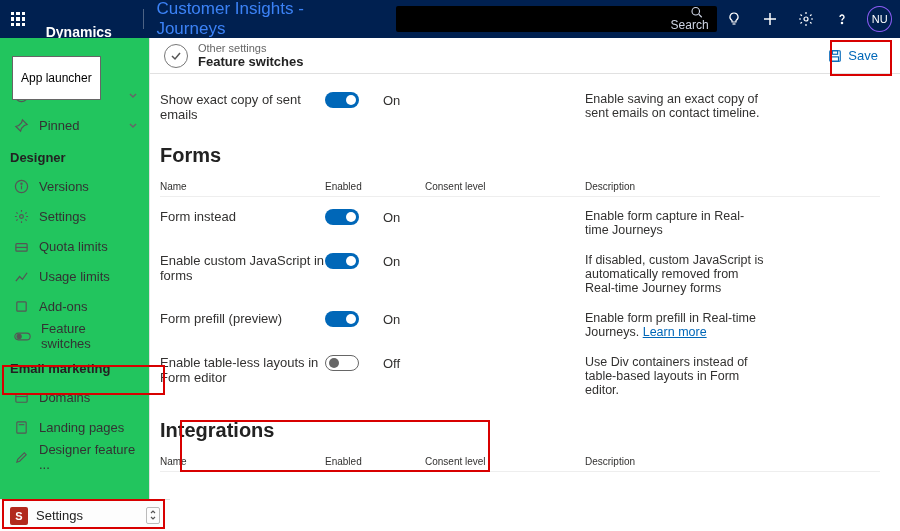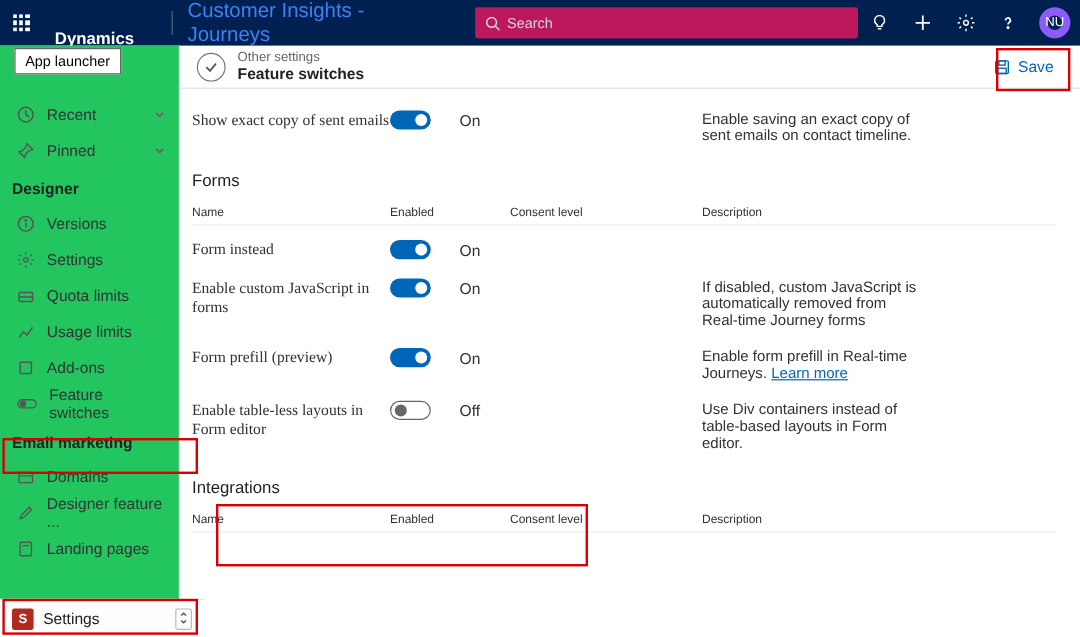--- a/index.html
+++ b/index.html
@@ -6,28 +6,28 @@
   body { width: 900px; height: 531px; overflow: hidden; background: #fff; position: relative; }
 
   
   .topbar { height: 38px; background: #002050; display: flex; align-items: center; color: #fff; }
   .waffle { width: 38px; height: 38px; display: flex; align-items: center; justify-content: center; cursor: pointer; }
   .waffle-grid { width: 14px; height: 14px; display: grid; grid-template-columns: repeat(3,1fr); grid-template-rows: repeat(3,1fr); gap: 2px; }
   .waffle-grid span { background: #fff; }
   .brand { font-weight: 600; font-size: 14px; padding: 0 10px; margin-top: 41px; }
   .div { width: 1px; height: 20px; background: rgba(255,255,255,.3); }
   .subapp { font-size: 17px; padding: 0 12px; color: #3b82f6; }
-  .search { margin-left: 20px; width: 340px; height: 26px; background: #be185d; border-radius: 2px; display: flex; align-items: center; padding: 0 8px; color: #cfd6e6; font-size: 12px; }
+  .search { margin-left: 20px; width: 340px; height: 26px; background: #000000; border-radius: 2px; display: flex; align-items: flex-end; padding: 0 8px; color: #cfd6e6; font-size: 12px; flex-direction: column; }
   .search svg { margin-right: 6px; }
   .spacer { flex: 1; }
   .ticon { width: 38px; height: 38px; display: flex; align-items: center; justify-content: center; cursor: pointer; }
-  .avatar { width: 26px; height: 26px; border: 7px solid #8b5cf6; border-radius: 50%; display: flex; align-items: center; justify-content: center; font-size: 11px; margin: 0 8px; }
-
-  
-  .app-launcher-tip { position: absolute; top: 40px; left: 12px; background: #fff; border: 1px solid #666; padding: 3px 8px; font-size: 12px; z-index: 5; }
+  .avatar { width: 26px; height: 26px; border: 1px solid #8b5cf6; border-radius: 50%; display: flex; align-items: center; justify-content: center; font-size: 11px; margin: 0 8px; }
+
+  
+  .app-launcher-tip { position: absolute; top: 56px; left: 12px; background: #fff; border: 1px solid #666; padding: 14px 8px; font-size: 12px; z-index: 5; }
 
   
   .shell { display: flex; height: calc(531px - 38px); }
 
   
   .sidebar { width: 150px; border-right: 1px solid #e1e1e1; background: #22c55e; overflow-y: auto; padding-top: 42px; }
   .nav-item { display: flex; align-items: center; height: 30px; padding: 0 10px 0 14px; font-size: 13px; color: #333; cursor: pointer; gap: 10px; }
   .nav-item .chev { margin-left: auto; color: #666; }
   .nav-item svg { flex-shrink: 0; }
   .nav-sec { font-size: 13px; font-weight: 600; padding: 10px 12px 6px 10px; color: #222; }
@@ -49,22 +49,22 @@
   .page-head { height: 36px; border-bottom: 1px solid #e1e1e1; display: flex; align-items: center; padding: 0 14px; gap: 10px; }
   .page-head .circle-icon { width: 24px; height: 24px; border: 1px solid #777; border-radius: 50%; display: flex; align-items: center; justify-content: center; }
   .page-head .breadcrumb { font-size: 11px; color: #666; }
   .page-head .title { font-size: 13px; font-weight: 600; color: #222; }
   .save-btn { margin-left: auto; display: flex; align-items: center; gap: 6px; color: #0067b8; font-size: 13px; cursor: pointer; padding: 4px 8px;}
 
   .content { flex: 1; overflow-y: auto; padding: 10px 20px 40px 10px; }
 
   .setting-row { display: grid; grid-template-columns: 165px 100px 160px 180px; gap: 0; padding: 8px 0; font-size: 13px; color: #323130; align-items: start; }
   .setting-row .desc { color: #323130; font-size: 12.5px; }
-  .setting-row .name { font-size: 13px; font-family: Liberation Serif, serif; }
-  .section-h { font-weight: 400; font-size: 14px; margin: 14px 0 10px 0; color: #222; }
+  .setting-row .name { font-size: 13px; }
+  .section-h { font-weight: 700; font-size: 20px; margin: 14px 0 10px 0; color: #222; }
   .col-h { font-size: 10px; color: #323130; }
   .header-row { display: grid; grid-template-columns: 165px 100px 160px 180px; padding: 4px 0; border-bottom: 1px solid #eee; margin-bottom: 4px; }
 
   
   .toggle { display: flex; align-items: center; gap: 24px; font-size: 13px; }
   .sw { width: 34px; height: 16px; border-radius: 10px; position: relative; cursor: pointer; }
   .sw::after { content: ""; position: absolute; width: 10px; height: 10px; border-radius: 50%; top: 3px; }
   .sw.on { background: #0067b8; }
   .sw.on::after { background: #fff; right: 3px; }
   .sw.off { background: #fff; border: 1px solid #666; }
@@ -198,30 +198,30 @@
     <div class="nav-sec">Email marketing</div>
     <div class="nav-item">
       <svg width="15" height="15" viewBox="0 0 16 16" fill="none" stroke="#555" stroke-width="1.2">
           <rect x="2" y="4" width="12" height="9" rx="1"></rect>
           <line x1="2" y1="7" x2="14" y2="7"></line>
         </svg>
       <span>Domains</span>
     </div>
     <div class="nav-item">
       <svg width="15" height="15" viewBox="0 0 16 16" fill="none" stroke="#555" stroke-width="1.2">
-          <path d="M3 13l1-3 7-7 2 2-7 7-3 1z"></path>
-        </svg>
-      <span>Designer feature ...</span>
-    </div>
-    <div class="nav-item">
-      <svg width="15" height="15" viewBox="0 0 16 16" fill="none" stroke="#555" stroke-width="1.2">
           <rect x="3" y="2" width="10" height="12" rx="1"></rect>
           <line x1="5" y1="5" x2="11" y2="5"></line>
         </svg>
       <span>Landing pages</span>
+    </div>
+    <div class="nav-item">
+      <svg width="15" height="15" viewBox="0 0 16 16" fill="none" stroke="#555" stroke-width="1.2">
+          <path d="M3 13l1-3 7-7 2 2-7 7-3 1z"></path>
+        </svg>
+      <span>Designer feature ...</span>
     </div>
   </div>
 
   <div class="main">
     <div class="page-head">
       <div class="circle-icon">
         <svg width="14" height="14" viewBox="0 0 14 14" fill="none" stroke="#555" stroke-width="1.5">
             <path d="M3 7l3 3 5-6"></path>
           </svg>
       </div>
@@ -259,20 +259,21 @@
         <div class="col-h">Description</div>
       </div>
 
       <div class="setting-row">
         <div class="name">Form instead</div>
         <div class="toggle">
             <div class="sw on"></div>
             <span>On</span>
           </div>
         <div></div>
+        <div class="desc">Enable form capture in Real-time Journeys</div>
       </div>
       <div class="setting-row">
         <div class="name">Enable custom JavaScript in forms</div>
         <div class="toggle">
             <div class="sw on"></div>
             <span>On</span>
           </div>
         <div></div>
         <div class="desc">If disabled, custom JavaScript is automatically removed from Real-time Journey forms</div>
       </div>

